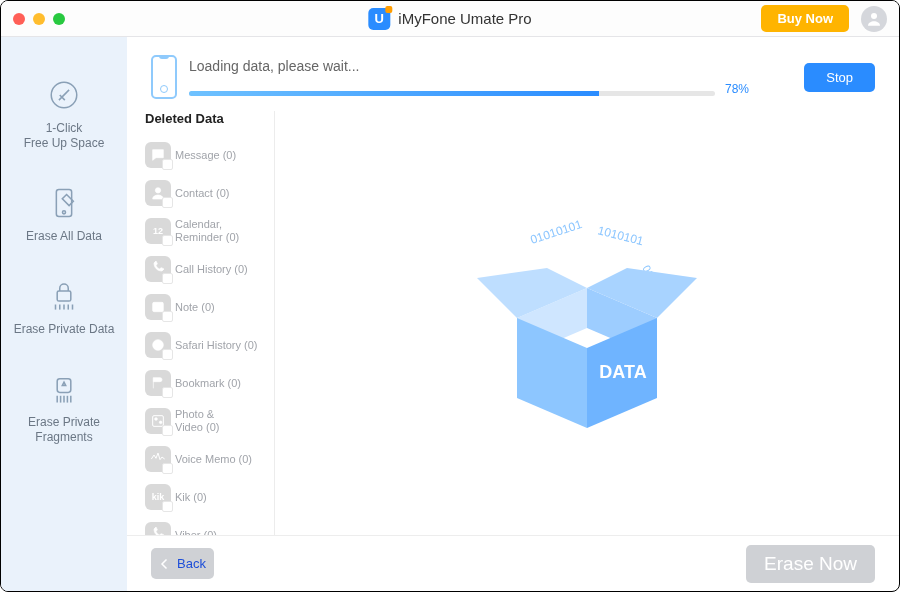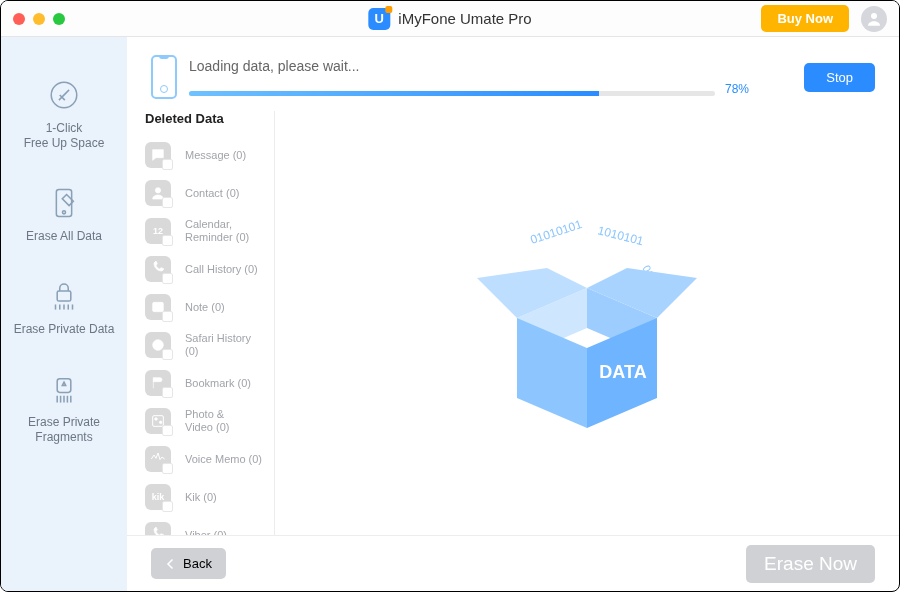--- a/index.html
+++ b/index.html
@@ -200,21 +200,21 @@
 }
 .list-scroll {
   flex: 1;
   overflow-y: auto;
   padding: 0 10px 0 18px;
 }
 .list-scroll::-webkit-scrollbar { width: 7px; }
 .list-scroll::-webkit-scrollbar-track { background: transparent; }
 .list-scroll::-webkit-scrollbar-thumb { background: #d8d8d8; border-radius: 4px; }
 .list-row {
-  display: flex; align-items: center; gap: 14px;
+  display: flex; align-items: center; gap: 4px;
   padding: 6px 0;
   cursor: default;
 }
 .item-icon {
   width: 26px; height: 26px;
   border-radius: 6px;
   background: #d9d9d9;
   display: flex; align-items: center; justify-content: center;
   flex-shrink: 0;
   position: relative;
@@ -240,24 +240,24 @@
 }
 .footer {
   height: 56px;
   display: flex;
   align-items: center;
   padding: 0 24px;
   border-top: 1px solid #ededed;
 }
 .back-btn {
   background: #cfd1d5;
-  color: #000000;
+  color: #1d4ed8;
   border: none;
   border-radius: 5px;
-  padding: 8px 14px;
+  padding: 8px 8px;
   display: flex; align-items: center; gap: 6px;
   font-size: 13px;
   cursor: pointer;
 }
 .erase-btn {
   margin-left: auto;
   background: #cfd1d5;
   color: #fff;
   border: none;
   border-radius: 5px;

